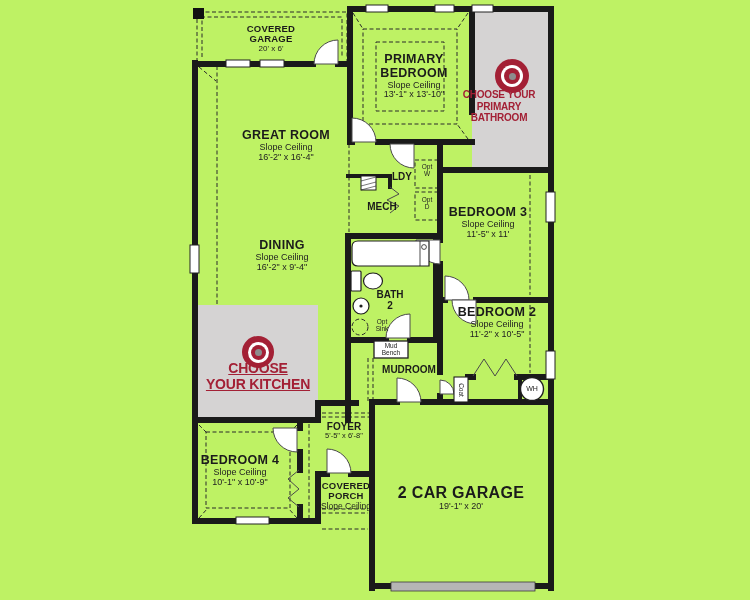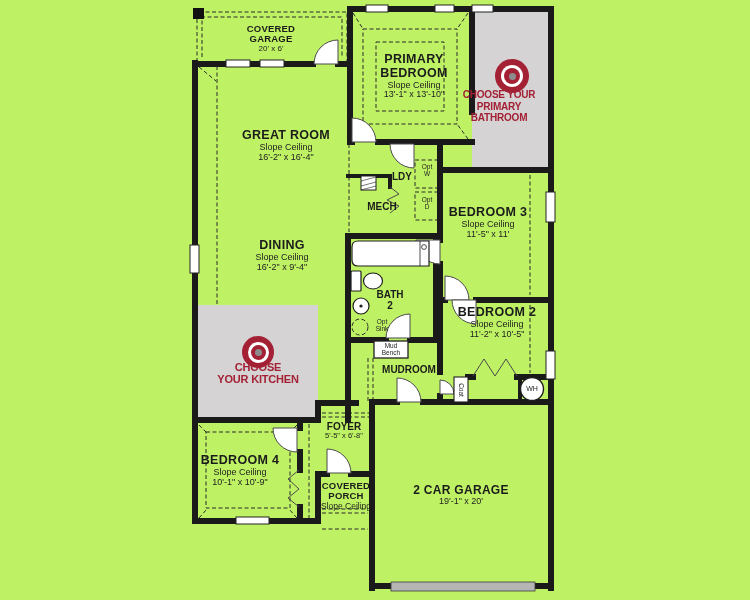--- a/index.html
+++ b/index.html
@@ -2,31 +2,31 @@
 <html><head>
 <meta charset="utf-8">
 <style>
   html,body{margin:0;padding:0;background:#fff;}
   .stage{position:relative;width:750px;height:600px;background:#bef264;overflow:hidden;
          font-family:"Liberation Sans",sans-serif;}
   .plan-svg{position:absolute;left:0;top:0;}
   .lbl{position:absolute;transform:translateX(-50%);text-align:center;color:#1b1b1b;
        line-height:1.1;white-space:nowrap;}
   .n13{font-size:12.5px;font-weight:bold;letter-spacing:.3px;}
-  .n14{font-size:12px;font-weight:bold;letter-spacing:.3px;}
+  .n14{font-size:16px;font-weight:bold;letter-spacing:.3px;}
   .n95{font-size:9.5px;font-weight:bold;letter-spacing:.2px;}
   .n85{font-size:10px;font-weight:bold;}
   .sub{font-size:9px;font-weight:normal;color:#222;}
   .dims{font-size:9px;font-weight:normal;color:#222;}
   .dims8{font-size:8px;font-weight:normal;color:#222;}
   .tiny{font-size:6.5px;line-height:1.08;color:#222;font-weight:normal;}
   .rot{transform:translate(-50%,-50%) rotate(90deg);}
   .ctr{transform:translate(-50%,-50%);}
   .badge-text{color:#A32035;font-weight:bold;font-size:10px;letter-spacing:-0.2px;line-height:1.15;}
-  .kbadge-text{color:#A32035;font-weight:bold;font-size:11px;letter-spacing:-0.2px;line-height:1.12;}
+  .kbadge-text{color:#A32035;font-weight:bold;font-size:14px;letter-spacing:-0.2px;line-height:1.12;text-decoration:underline;}
   .bullseye{position:absolute;border-radius:50%;background:#A32035;display:flex;
             align-items:center;justify-content:center;}
   .b-white{border-radius:50%;background:#ffffff;display:flex;align-items:center;justify-content:center;}
   .b-red{border-radius:50%;background:#A32035;display:flex;align-items:center;justify-content:center;}
   .b-gray{border-radius:50%;background:#8d8d8d;}
 </style>
 </head>
 <body>
 
 <div class="stage">

